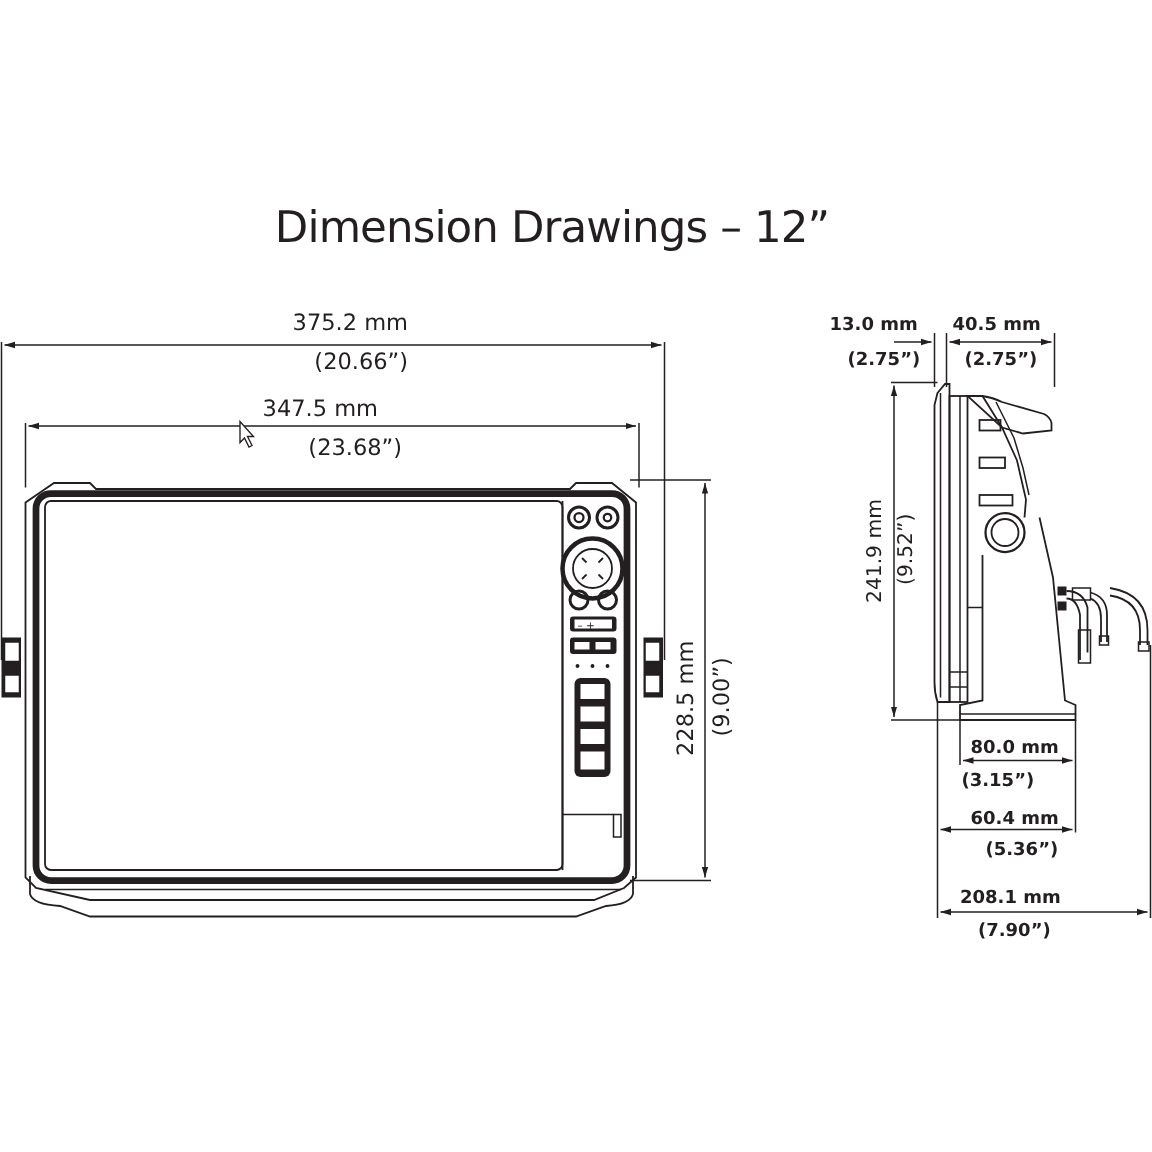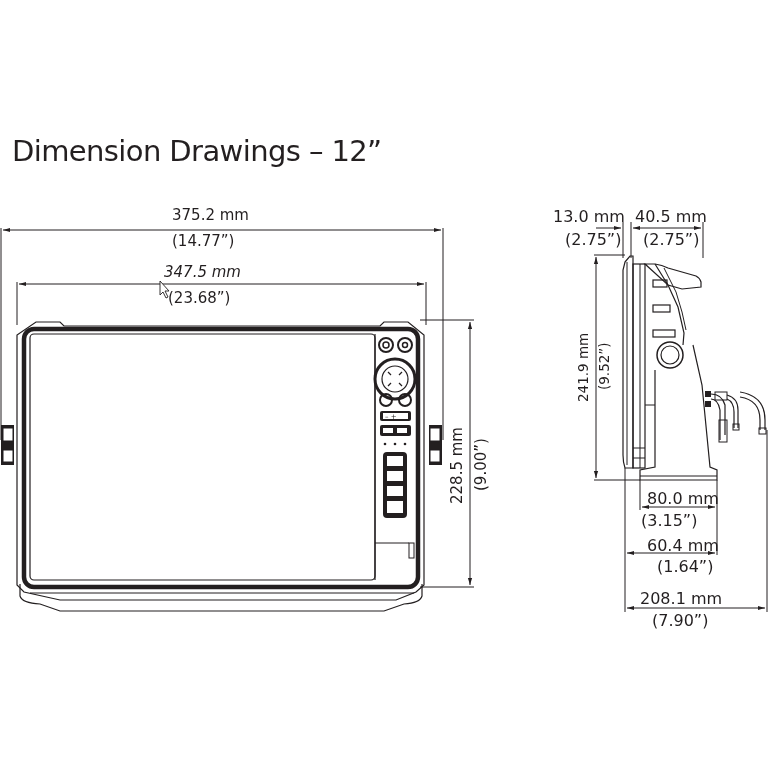--- a/index.html
+++ b/index.html
@@ -1,20 +1,20 @@
 <!DOCTYPE html>
 <html><head>
   <meta charset="utf-8">
   <style>
     html, body { margin: 0; padding: 0; background: #ffffff; }
     body { width: 768px; height: 768px; position: relative; overflow: hidden; font-family: "DejaVu Sans", sans-serif; color: #231f20; }
-    .title { position: absolute; left: 12px; width: 736px; top: 134px; font-size: 29px; letter-spacing: -0.6px; color: #231f20; }
+    .title { position: absolute; left: 0; width: 736px; top: 134px; text-align: center; font-size: 29px; letter-spacing: -0.6px; color: #231f20; }
     svg.drawing { position: absolute; left: 0; top: 0; }
-    .lbl { position: absolute; font-size: 15px; color: #231f20; white-space: nowrap; text-align: left; line-height: 17px; }
-    .lbl.sm { font-size: 16px; }
+    .lbl { position: absolute; font-size: 15px; color: #231f20; white-space: nowrap; text-align: right; line-height: 17px; }
+    .lbl.sm { font-size: 12px; font-weight: bold; }
     .vlbl { position: absolute; font-size: 15px; color: #231f20; white-space: nowrap; transform-origin: left top; transform: rotate(-90deg); }
     .vlbl.sm { font-size: 13.5px; }
   </style>
 </head>
 <body>
 
 <div class="title">Dimension Drawings – 12”</div>
 
 <svg class="drawing" width="768" height="768" viewBox="0 0 768 768" xmlns="http://www.w3.org/2000/svg">
   <defs>
@@ -151,30 +151,30 @@
 
     <line x1="625" y1="468" x2="625" y2="612" stroke-width="1"></line>
     <line x1="627" y1="553" x2="715" y2="553" stroke-width="1" marker-start="url(#arr)" marker-end="url(#arr)"></line>
 
     <line x1="767" y1="430" x2="767" y2="612" stroke-width="1"></line>
     <line x1="627" y1="608" x2="765" y2="608" stroke-width="1" marker-start="url(#arr)" marker-end="url(#arr)"></line>
   </g>
 </svg>
 
 <div class="lbl" style="left:172px; top:207px; width:100px;">375.2 mm</div>
-<div class="lbl" style="left:172px; top:233px; width:100px;">(14.77”)</div>
-<div class="lbl" style="left:164px; top:264px; width:100px;font-style:italic;">347.5 mm</div>
+<div class="lbl" style="left:172px; top:233px; width:100px;">(20.66”)</div>
+<div class="lbl" style="left:152px; top:264px; width:100px;">347.5 mm</div>
 <div class="lbl" style="left:168px; top:290px; width:100px;">(23.68”)</div>
 <div class="vlbl" style="left:448px; top:504px;">228.5 mm</div>
 <div class="vlbl" style="left:472px; top:491px;">(9.00”)</div>
 
 <div class="lbl sm" style="left:553px; top:208px;">13.0 mm</div>
 <div class="lbl sm" style="left:565px; top:231px;">(2.75”)</div>
 <div class="lbl sm" style="left:635px; top:208px;">40.5 mm</div>
 <div class="lbl sm" style="left:643px; top:231px;">(2.75”)</div>
 <div class="vlbl sm" style="left:575px; top:402px;">241.9 mm</div>
 <div class="vlbl sm" style="left:596px; top:390px;">(9.52”)</div>
 <div class="lbl sm" style="left:647px; top:490px;">80.0 mm</div>
 <div class="lbl sm" style="left:641px; top:512px;">(3.15”)</div>
 <div class="lbl sm" style="left:647px; top:537px;">60.4 mm</div>
-<div class="lbl sm" style="left:657px; top:558px;">(1.64”)</div>
+<div class="lbl sm" style="left:657px; top:558px;">(5.36”)</div>
 <div class="lbl sm" style="left:640px; top:590px;">208.1 mm</div>
 <div class="lbl sm" style="left:652px; top:612px;">(7.90”)</div>
 
 </body></html>

